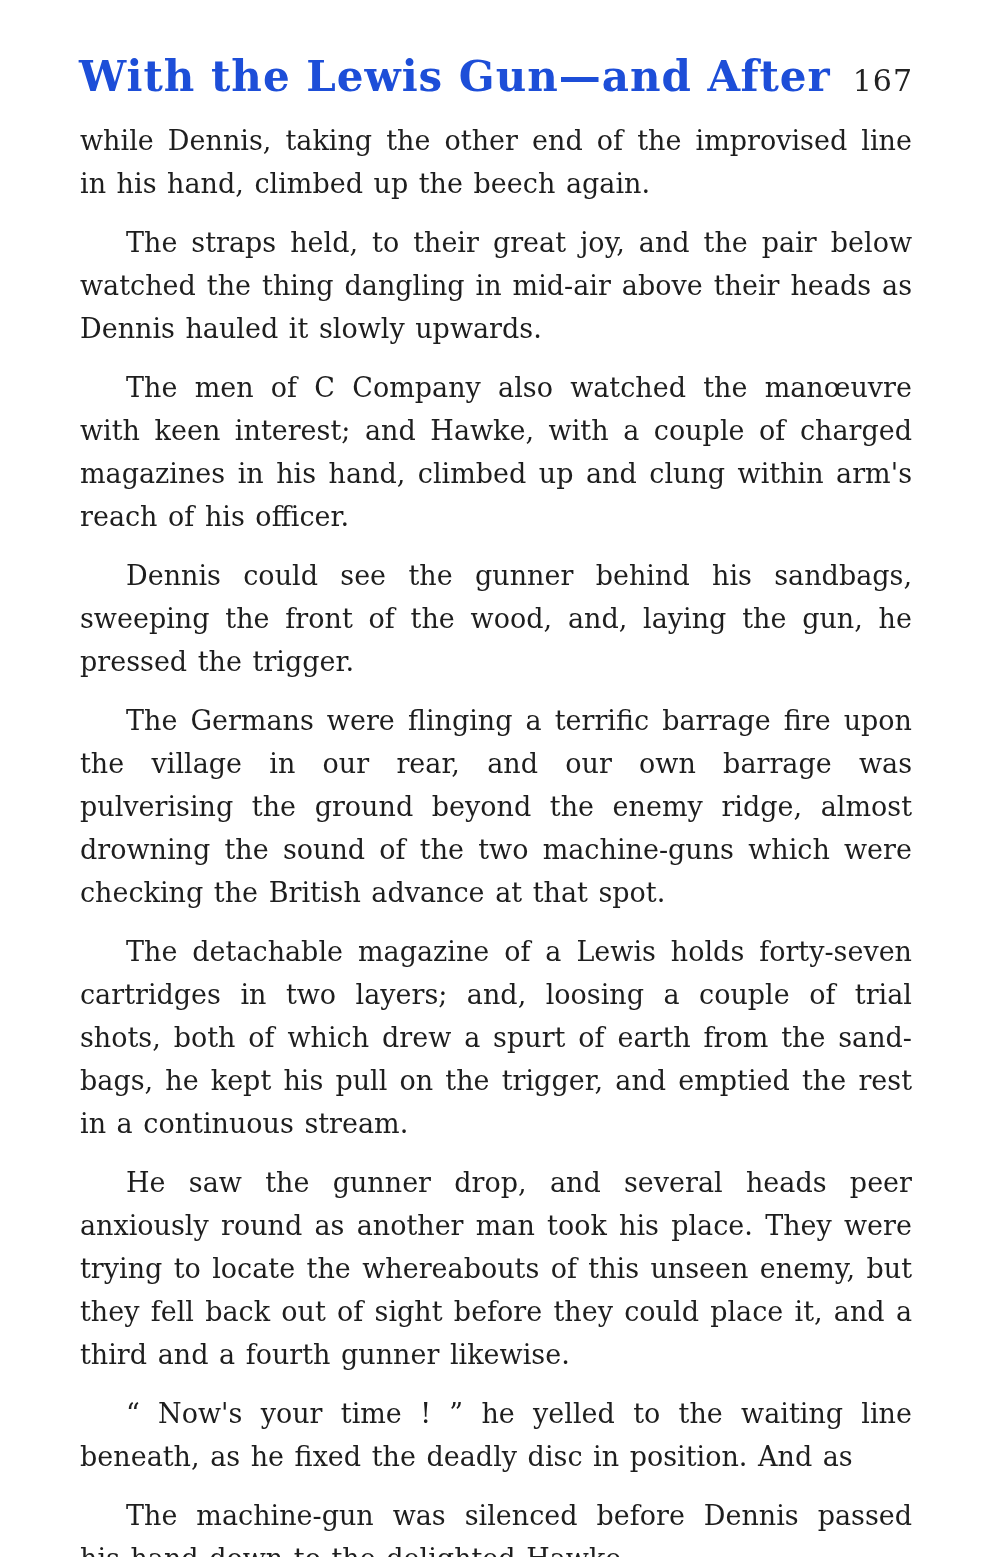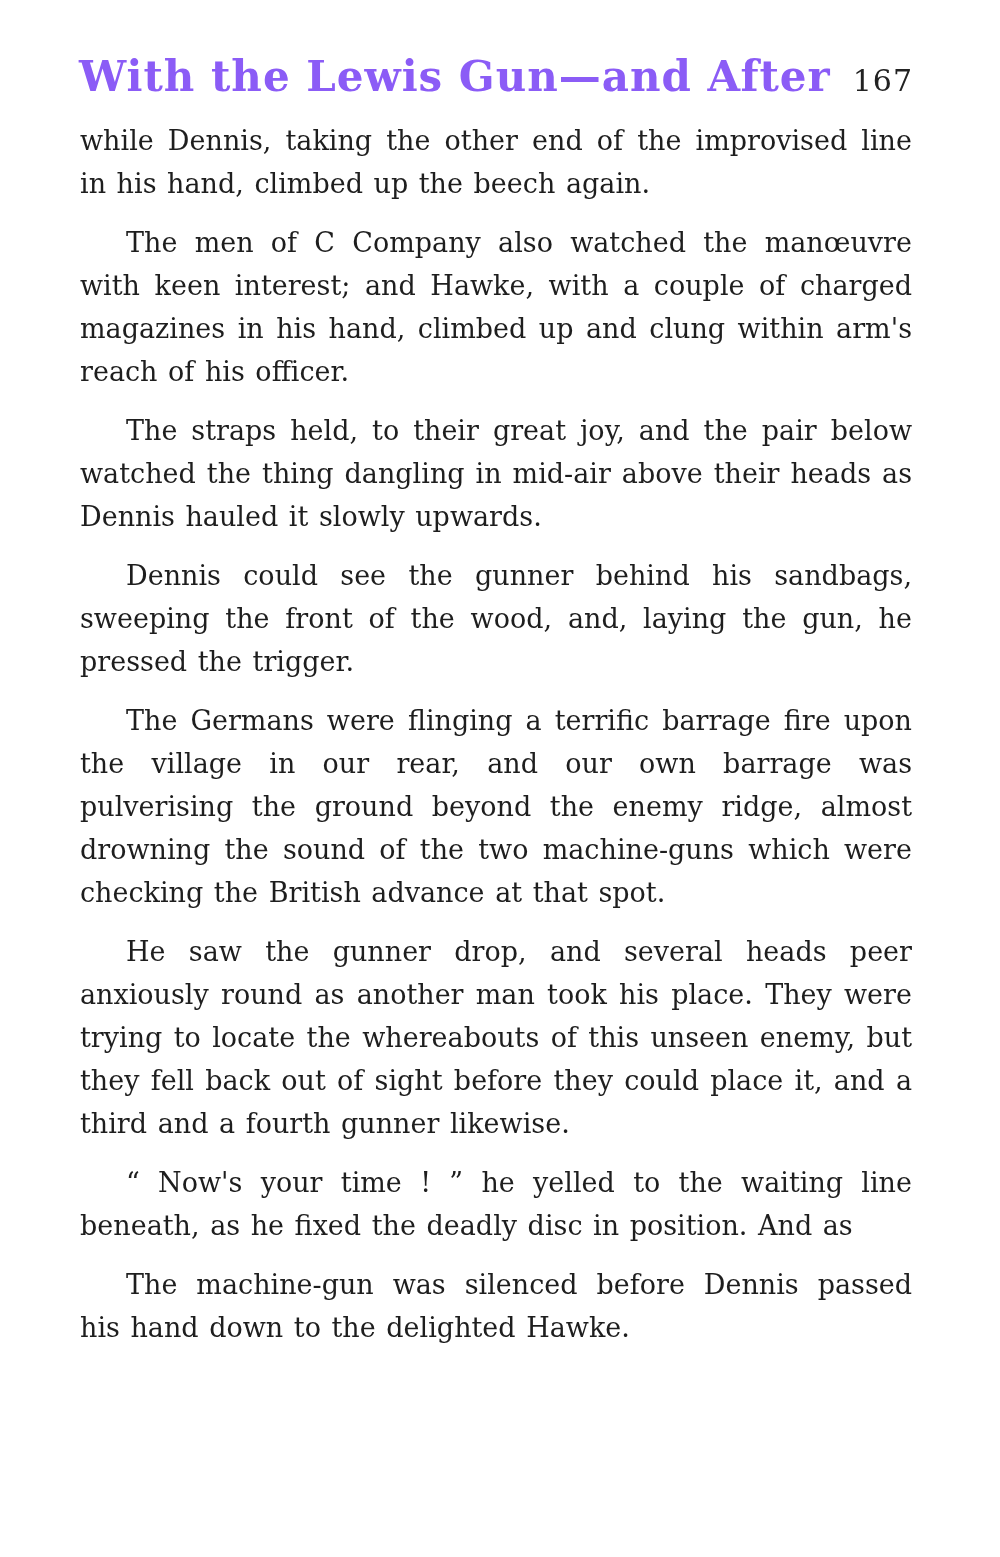--- a/index.html
+++ b/index.html
@@ -21,21 +21,21 @@
   .title-line {
     text-align: center;
     white-space: nowrap;
     margin: 0 0 18px 0;
   }
   .chapter-title {
     display: inline;
     font-size: 42px;
     font-weight: bold;
     letter-spacing: 1px;
-    color: #8b5cf6;
+    color: #1d4ed8;
     text-align: right;
   }
   .page-number {
     display: inline;
     font-size: 30px;
     font-weight: normal;
     margin-left: 22px;
     color: #222;
     letter-spacing: 1px;
   }
@@ -58,22 +58,23 @@
 <body>
 
 <div class="page">
 
   <div class="title-line">
     <span class="chapter-title">With the Lewis Gun—and After</span><span class="page-number">167</span>
   </div>
 
   <div class="body-text">
     <p class="noindent">while Dennis, taking the other end of the improvised line in his hand, climbed up the beech again.</p>
+    <p>The straps held, to their great joy, and the pair below watched the thing dangling in mid-air above their heads as Dennis hauled it slowly upwards.</p>
     <p>The men of C Company also watched the manœuvre with keen interest; and Hawke, with a couple of charged magazines in his hand, climbed up and clung within arm's reach of his officer.</p>
-    <p>The straps held, to their great joy, and the pair below watched the thing dangling in mid-air above their heads as Dennis hauled it slowly upwards.</p>
     <p>Dennis could see the gunner behind his sandbags, sweeping the front of the wood, and, laying the gun, he pressed the trigger.</p>
     <p>The Germans were flinging a terrific barrage fire upon the village in our rear, and our own barrage was pulverising the ground beyond the enemy ridge, almost drowning the sound of the two machine-guns which were checking the British advance at that spot.</p>
+    <p>The detachable magazine of a Lewis holds forty-seven cartridges in two layers; and, loosing a couple of trial shots, both of which drew a spurt of earth from the sand-bags, he kept his pull on the trigger, and emptied the rest in a continuous stream.</p>
     <p>He saw the gunner drop, and several heads peer anxiously round as another man took his place.  They were trying to locate the whereabouts of this unseen enemy, but they fell back out of sight before they could place it, and a third and a fourth gunner likewise.</p>
     <p>“ Now's your time ! ” he yelled to the waiting line beneath, as he fixed the deadly disc in position.  And as</p>
     <p>The machine-gun was silenced before Dennis passed his hand down to the delighted Hawke.</p>
   </div>
 
 </div>
 
 </body></html>

